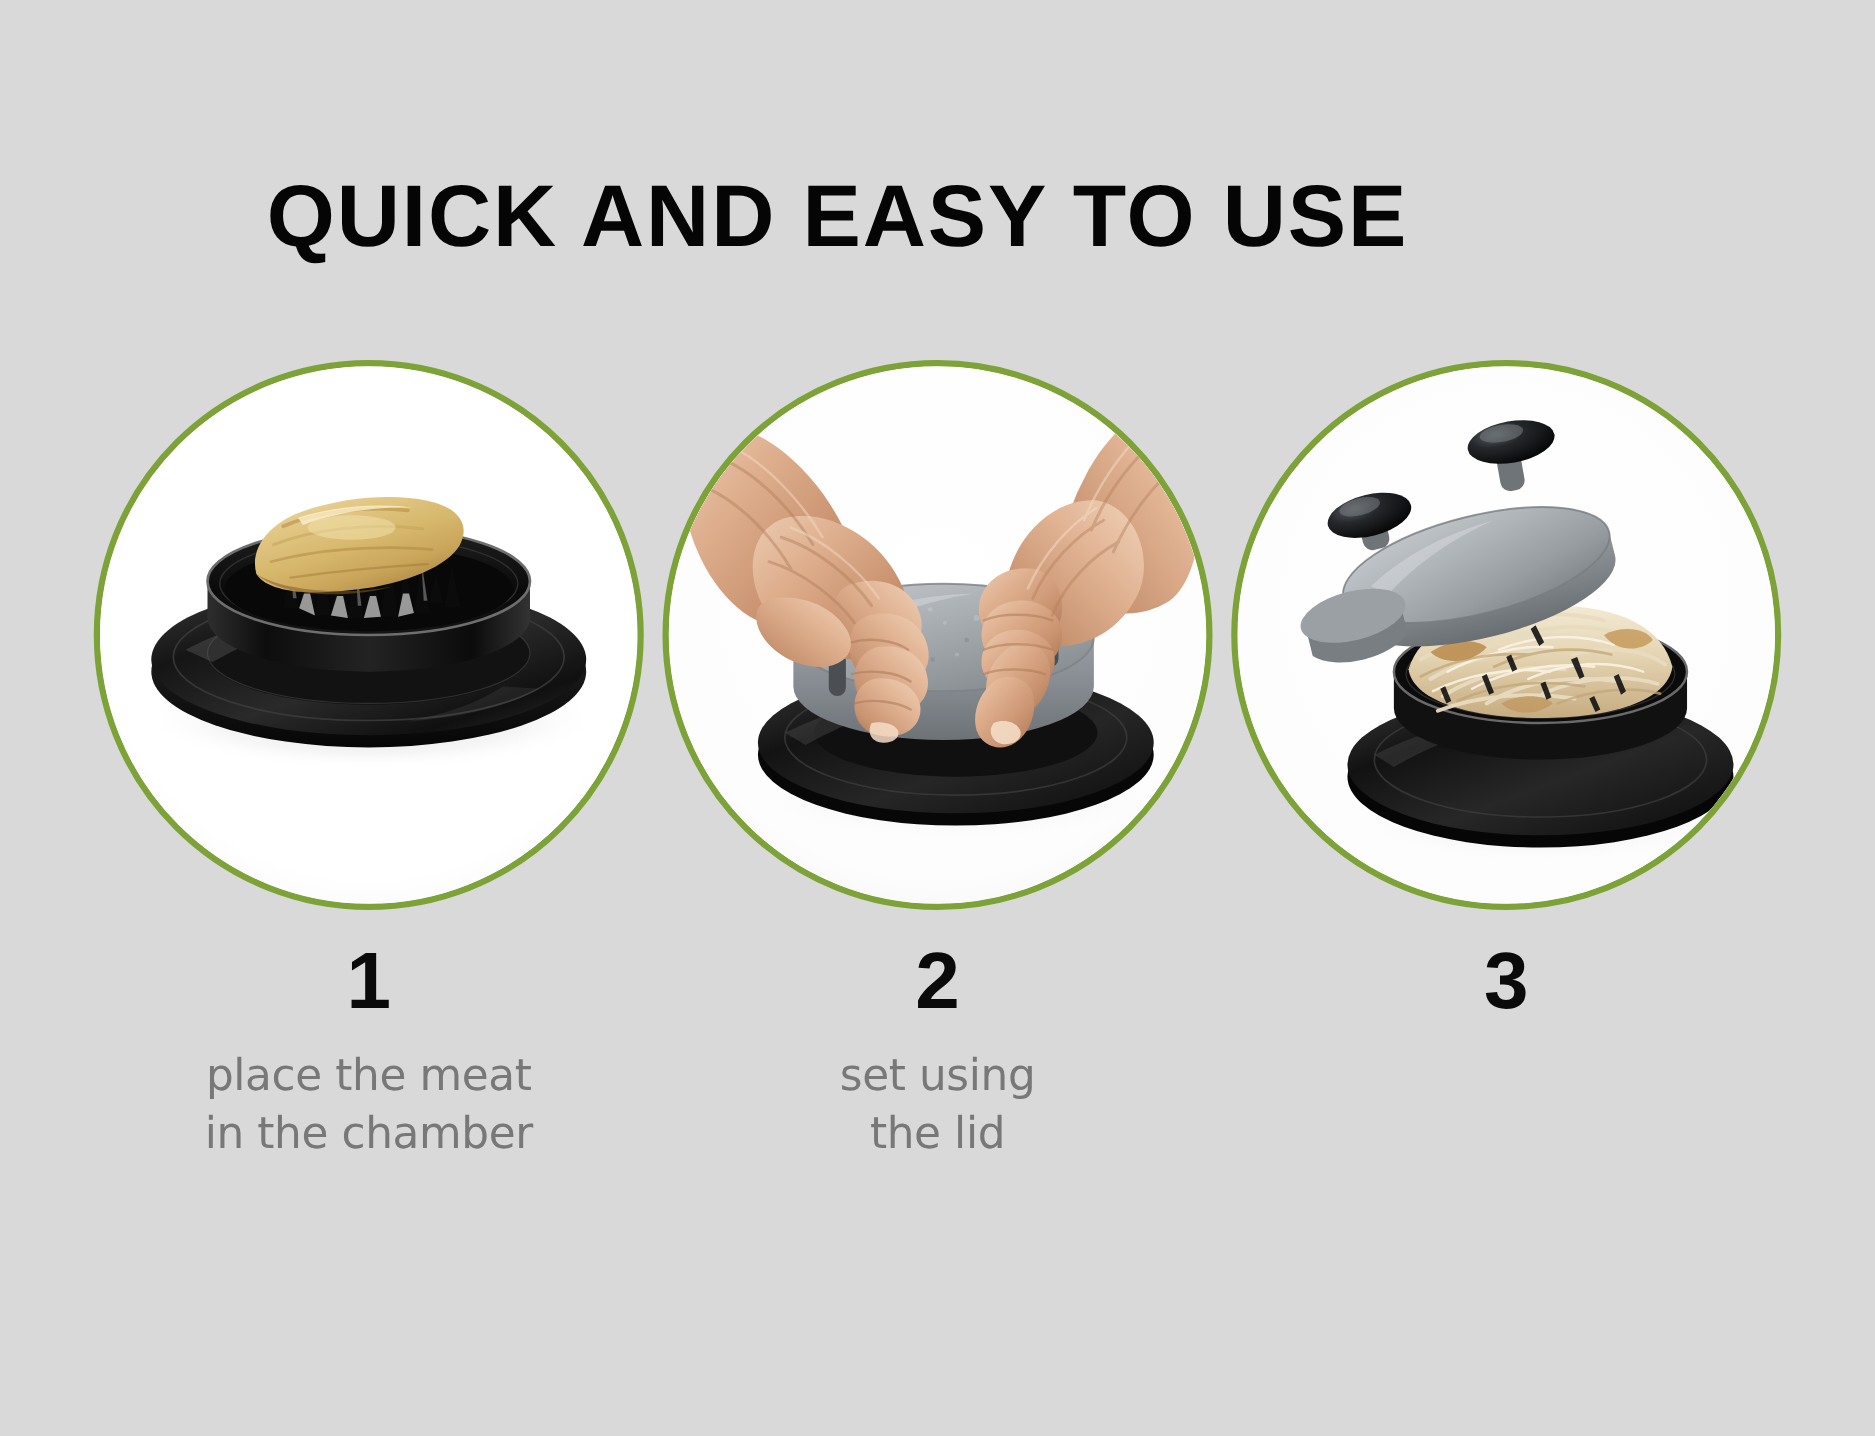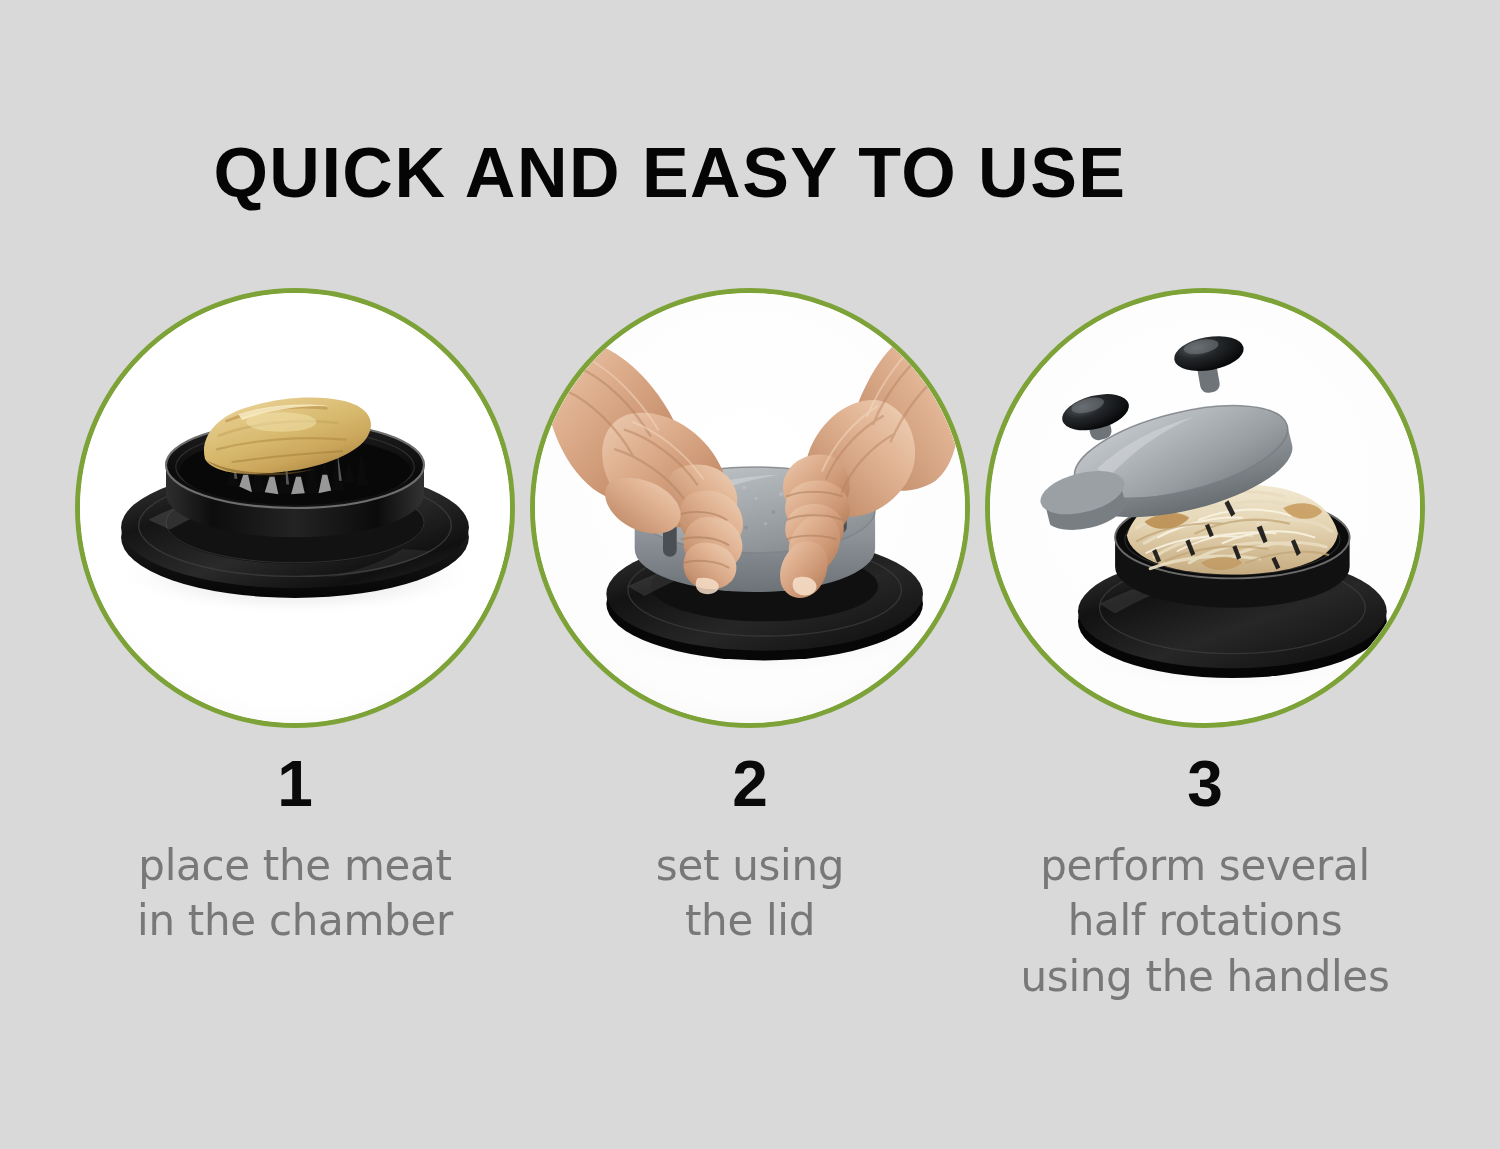--- a/index.html
+++ b/index.html
@@ -74,21 +74,21 @@
     font-size: 64px;
     line-height: 1;
     color: #0a0a0a;
   }
 
   
   .step-caption {
     margin-top: 22px;
     text-align: center;
     font-family: "DejaVu Sans", sans-serif;
-    font-size: 42px;
+    font-size: 35px;
     line-height: 1.32;
     color: #787878;
     white-space: pre-line;
     letter-spacing: -0.3px;
   }
 
   
   .art { position: absolute; inset: 0; }
   .art svg { display: block; width: 100%; height: 100%; }
 </style>
@@ -540,18 +540,15 @@
 
               <rect x="213" y="62" width="20" height="40" rx="8" fill="#6f7479" transform="rotate(-10 223 82)"></rect>
               <ellipse cx="224" cy="62" rx="36" ry="17" fill="url(#knob3G)" transform="rotate(-10 224 62)"></ellipse>
               <ellipse cx="216" cy="55" rx="18" ry="7" fill="#787d82" opacity="0.55" transform="rotate(-10 216 55)"></ellipse>
             </g>
           </svg>
         </div>
       </div>
     </div>
     <div class="step-number">3</div>
-    <div class="step-caption">perform several
-half rotations
-using the handles</div>
   </div>
 
 </div>
 
 </body></html>

